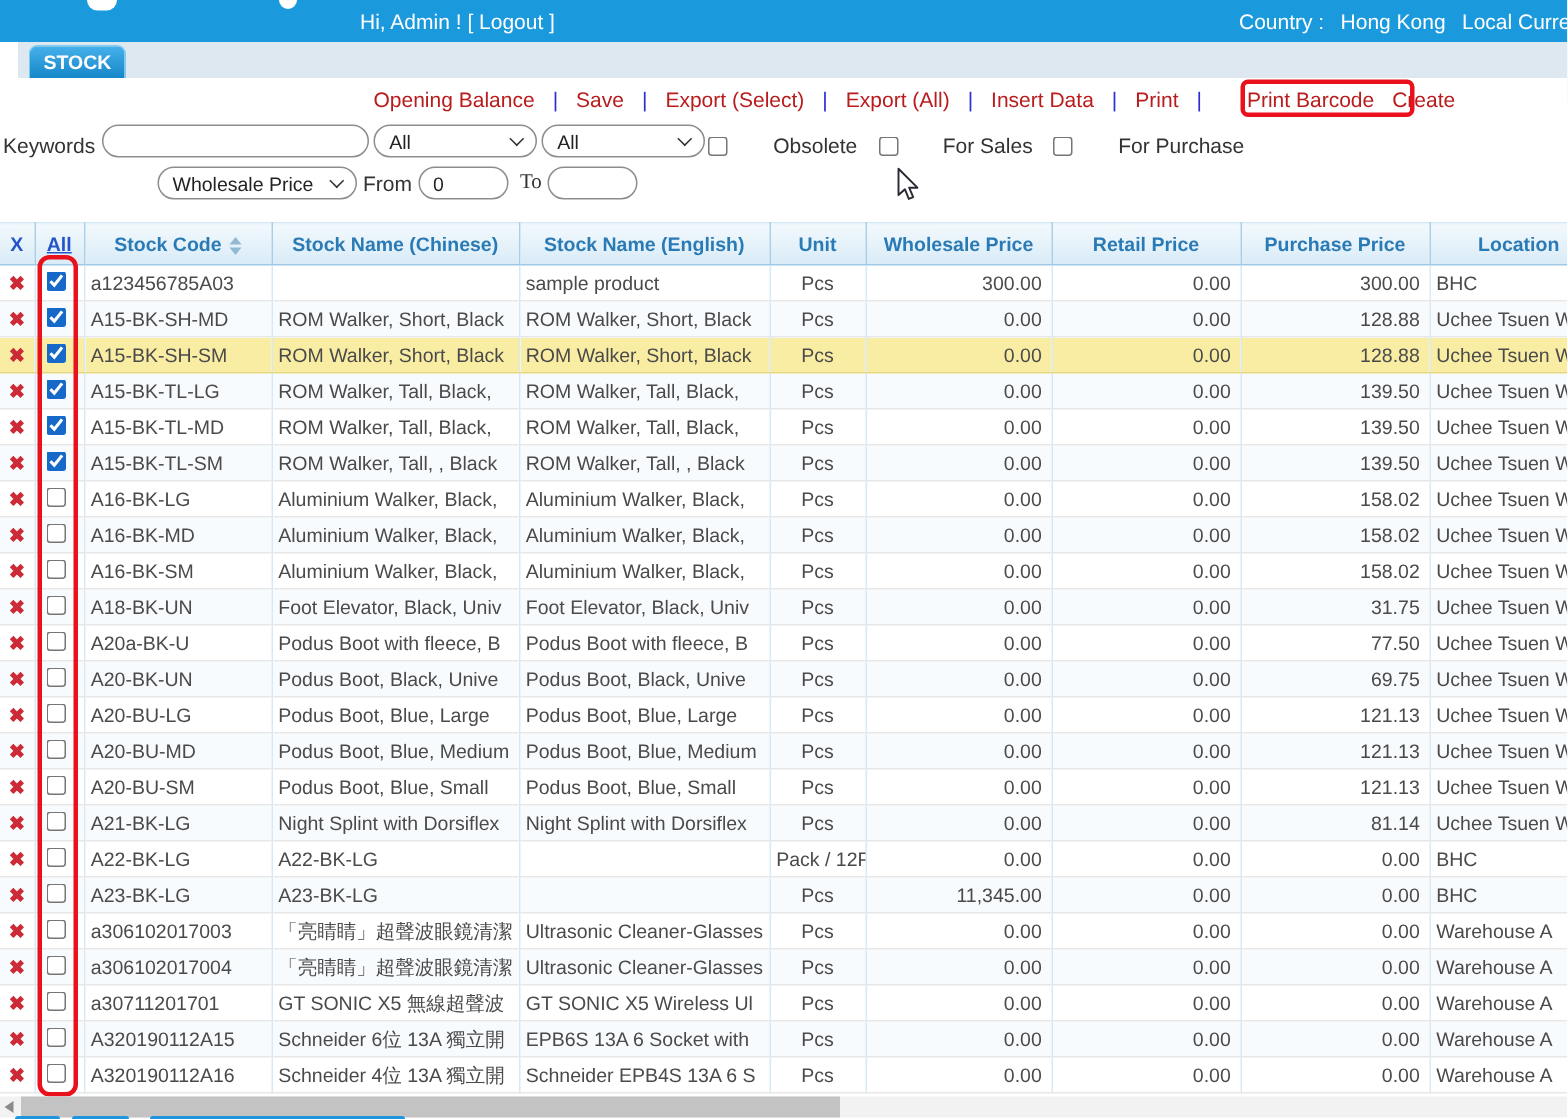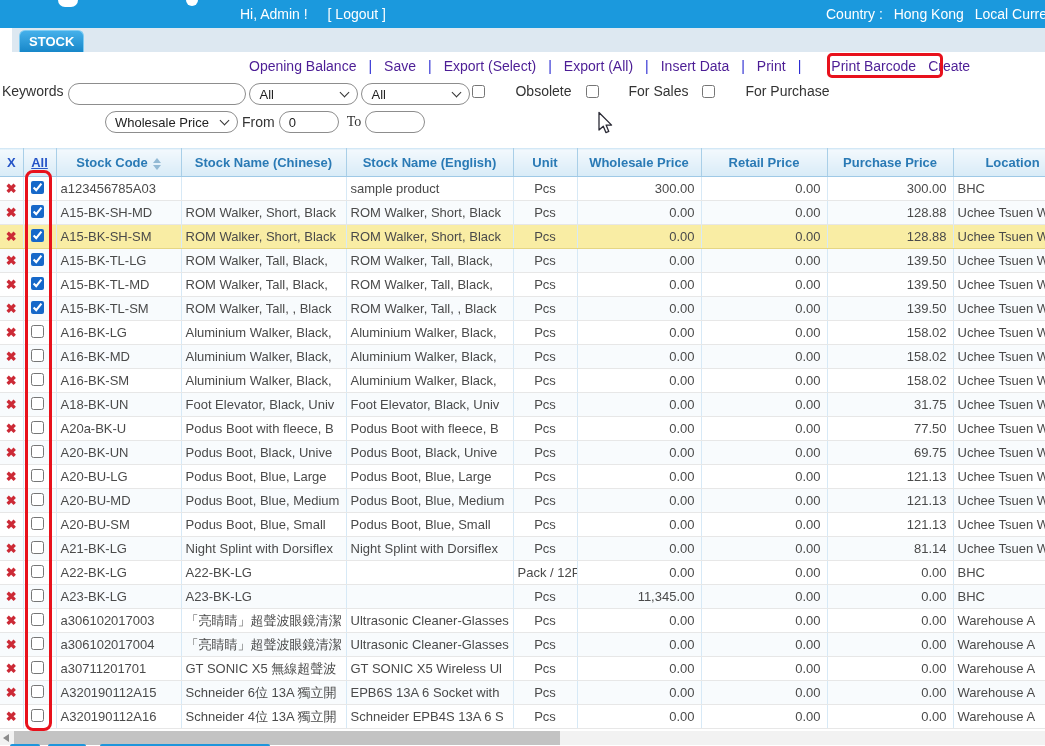--- a/index.html
+++ b/index.html
@@ -3,45 +3,45 @@
 <meta charset="utf-8">
 <style>
   * { box-sizing: border-box; margin: 0; padding: 0; }
   body { margin: 0; background: #fff; }
   .screen { position: relative; width: 1045px; height: 746px; background: #fff;
             overflow: hidden; font-family: "Liberation Sans", sans-serif; }
 
   
   .topbar { position: absolute; top: 0; left: 0; width: 100%; height: 28px; background: #1b99dd; }
   .topbar .greeting { position: absolute; left: 240px; top: 6px; color: #fff; font-size: 14px; white-space: nowrap; }
-  .topbar .greeting .logout { color: #fff; text-decoration: none; margin-left: 16px; }
+  .topbar .greeting .logout { color: #fff; text-decoration: none; }
   .topbar .country { position: absolute; left: 826px; top: 6px; color: #fff; font-size: 14px; white-space: nowrap; }
   .topbar .country span { margin-right: 7px; }
   .logo-frag { position: absolute; left: 58px; top: 0; width: 20px; height: 7px; background: #fff; border-radius: 0 0 9px 9px; }
   .logo-dot  { position: absolute; left: 186px; top: 0; width: 12px; height: 6px; background: #fff; border-radius: 0 0 6px 6px; }
 
   
   .tabstrip { position: absolute; top: 28px; left: 12px; width: 100%; height: 40px; background: #dde8f1; }
   .tab { position: absolute; left: 7px; top: 2px; height: 22px; line-height: 21px; padding: 0 9px;
          background: linear-gradient(#45b0ea, #1787c9); border: 1px solid #7ecbf2; border-bottom: none;
          border-radius: 6px 6px 0 0; color: #fff; font-weight: bold; font-size: 13px; }
 
   
   .toolbar { position: absolute; top: 52px; left: 0; width: 100%; height: 28px; background: #fff;
              display: flex; align-items: center; padding-left: 249px; font-size: 14px; }
-  .toolbar a { color: #4c1d95; text-decoration: none; white-space: nowrap; }
+  .toolbar a { color: #b91c1c; text-decoration: none; white-space: nowrap; }
   .toolbar .pipe { color: #2d2dd2; margin: 0 12px; }
   .toolbar a.hl-link { margin-left: 12px; margin-right: 6px; padding: 0 6px; }
 
   .red-outline { position: absolute; border: 3px solid #e8111c; border-radius: 6px; pointer-events: none; }
   #toolbar-red { left: 827px; top: 53px; width: 116px; height: 25px; border-radius: 5px; }
   #col-red { left: 25px; top: 170px; width: 27px; height: 561px; border-radius: 8px; }
 
   
-  .f-row1 { position: absolute; top: 83px; left: 2px; display: flex; align-items: flex-start; font-size: 14px; color: #333; }
+  .f-row1 { position: absolute; top: 83px; left: 2px; display: flex; align-items: flex-end; font-size: 14px; color: #333; }
   .f-row2 { position: absolute; top: 111px; left: 105px; display: flex; align-items: center; font-size: 14px; color: #333; }
   .f-label { margin-right: 4px; }
   .txt { height: 22px; border: 1px solid #8d8d8d; border-radius: 11px; padding: 0 9px; font-size: 13px;
          font-family: "Liberation Sans", sans-serif; color: #222; outline: none; background: #fff; }
   .txt.keywords { width: 178px; margin-left: 1px; }
   .txt.small { width: 60px; }
   .pill-select { height: 22px; border: 1px solid #8d8d8d; border-radius: 11px; background: #fff;
                  display: inline-flex; align-items: center; justify-content: space-between; padding: 0 9px;
                  font-size: 13px; color: #222; cursor: default; }
   .pill-select .chev { width: 7px; height: 7px; border-right: 1.6px solid #333; border-bottom: 1.6px solid #333;

